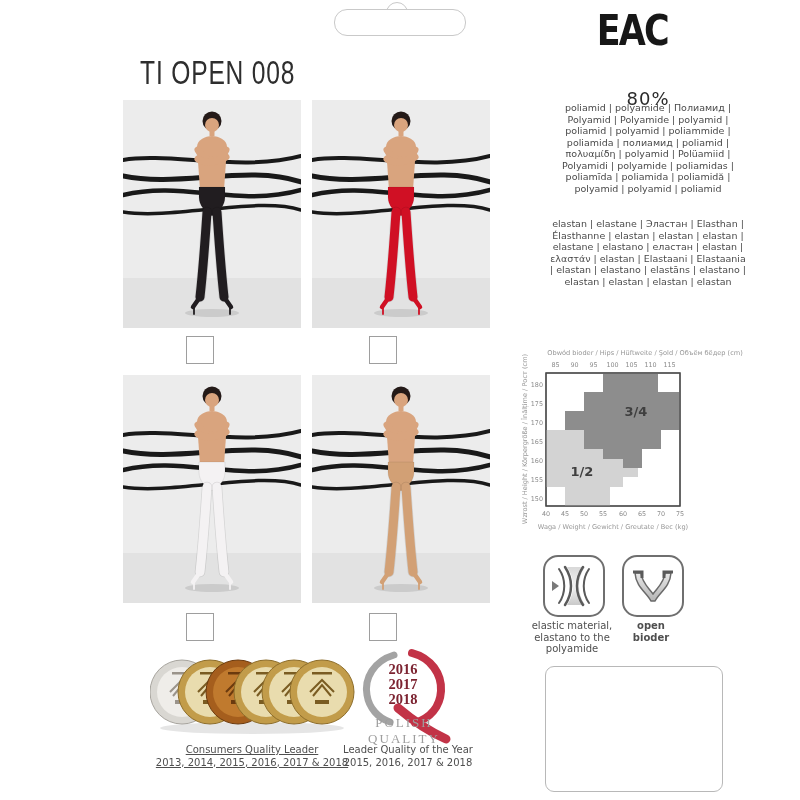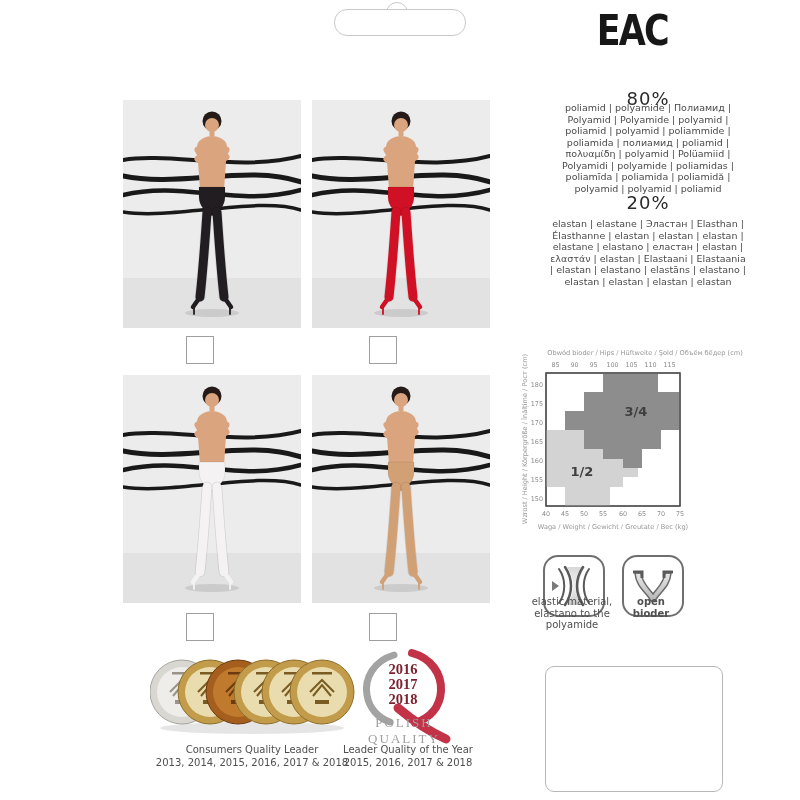--- a/index.html
+++ b/index.html
@@ -52,46 +52,47 @@
   .region-dark{fill:#8d8d8d;}
   .region-lbl{font-size:13px;font-weight:bold;fill:#3f3f3f;}
   .chart-frame{fill:#fff;stroke:#4a4a4a;stroke-width:1.2;}
   .chart .region-light,.chart .region-dark{stroke:none;}
 
   
   .icon-box{position:absolute;width:58px;height:58px;border:2.5px solid #6f6f6f;border-radius:15px;
             background:#fff;top:555px;}
   .ib1{left:543px;} .ib2{left:622px;}
   .icon-box svg{width:100%;height:100%;display:block;}
-  .feat-lbl{position:absolute;top:596px;width:110px;text-align:center;
+  .feat-lbl{position:absolute;top:620px;width:110px;text-align:center;
             font-size:10px;line-height:11.5px;color:#4f4f4f;}
   .fl1{left:517px;} .fl2{left:596px;font-weight:bold;}
 
   
   .medals{position:absolute;left:150px;top:652px;width:205px;height:88px;}
   .medals svg{width:100%;height:100%;display:block;}
   .pq-logo{position:absolute;left:356px;top:648px;width:104px;height:104px;}
   .pq-logo svg{width:100%;height:100%;display:block;}
   .pq-year{font-family:"Liberation Serif",serif;font-size:14.5px;font-weight:bold;fill:#7c2331;}
   .pq-word{font-family:"Liberation Serif",serif;font-size:13px;fill:#9e9e9e;letter-spacing:2px;}
   .caption{position:absolute;top:744px;text-align:center;font-size:10px;line-height:12.5px;color:#4f4f4f;}
-  .cap1{left:132px;width:240px;} .cap2{left:308px;width:200px;}
+  .cap1{left:132px;width:240px;text-decoration:underline;} .cap2{left:308px;width:200px;}
 
   
   .note-box{position:absolute;left:545px;top:666px;width:176px;height:124px;
             border:1.5px solid #b8b8b8;border-radius:9px;background:#fff;}
 </style>
 </head>
 <body>
 
 <div class="page">
 
   <div class="tab-bump"></div>
   <div class="tab-body"></div>
 
+  <div class="title"><span>TI OPEN 008</span></div>
   <div class="eac">EAC</div>
 
   <div class="photo p1" style="--tights: #211d20;">
     <svg viewBox="0 0 178 228">
       <rect x="0" y="0" width="178" height="178" fill="#ececec"></rect>
       <rect x="0" y="178" width="178" height="50" fill="#e2e2e2"></rect>
       <g stroke="#191919" fill="none" stroke-linecap="round">
         <path d="M0,60 C45,52 120,72 178,56" stroke-width="4"></path>
         <path d="M0,76 C55,88 125,64 178,82" stroke-width="5"></path>
         <path d="M0,95 C60,80 115,108 178,90" stroke-width="4.5"></path>
@@ -211,21 +212,20 @@
     </svg>
   </div>
 
   <div class="checkbox cb1"></div>
   <div class="checkbox cb2"></div>
   <div class="checkbox cb3"></div>
   <div class="checkbox cb4"></div>
 
   <div class="pct pct80">80%</div>
   <div class="langs langs80">poliamid | polyamide | Полиамид | Polyamid | Polyamide | polyamid | poliamid | polyamid | poliammide | poliamida | полиамид | poliamid | πολυαμίδη | polyamid | Polüamiid | Polyamidi | polyamide | poliamidas | poliamīda | poliamida | poliamidă | polyamid | polyamid | poliamid</div>
-  <div class="pct pct20">20%</div>
   <div class="langs langs20">elastan | elastane | Эластан | Elasthan | Élasthanne | elastan | elastan | elastan | elastane | elastano | еластан | elastan | ελαστάν | elastan | Elastaani | Elastaania | elastan | elastano | elastāns | elastano | elastan | elastan | elastan | elastan</div>
 
 
   <div class="chart">
     <svg viewBox="0 0 250 190">
       <text class="ax-lbl" x="125" y="9" text-anchor="middle">Obwód bioder / Hips / Hüftweite / Şold / Объём бёдер (cm)</text>
       <g>
         <text class="tick" x="35.5" y="21" text-anchor="middle">85</text>
         <text class="tick" x="54.5" y="21" text-anchor="middle">90</text>
         <text class="tick" x="73.5" y="21" text-anchor="middle">95</text>

